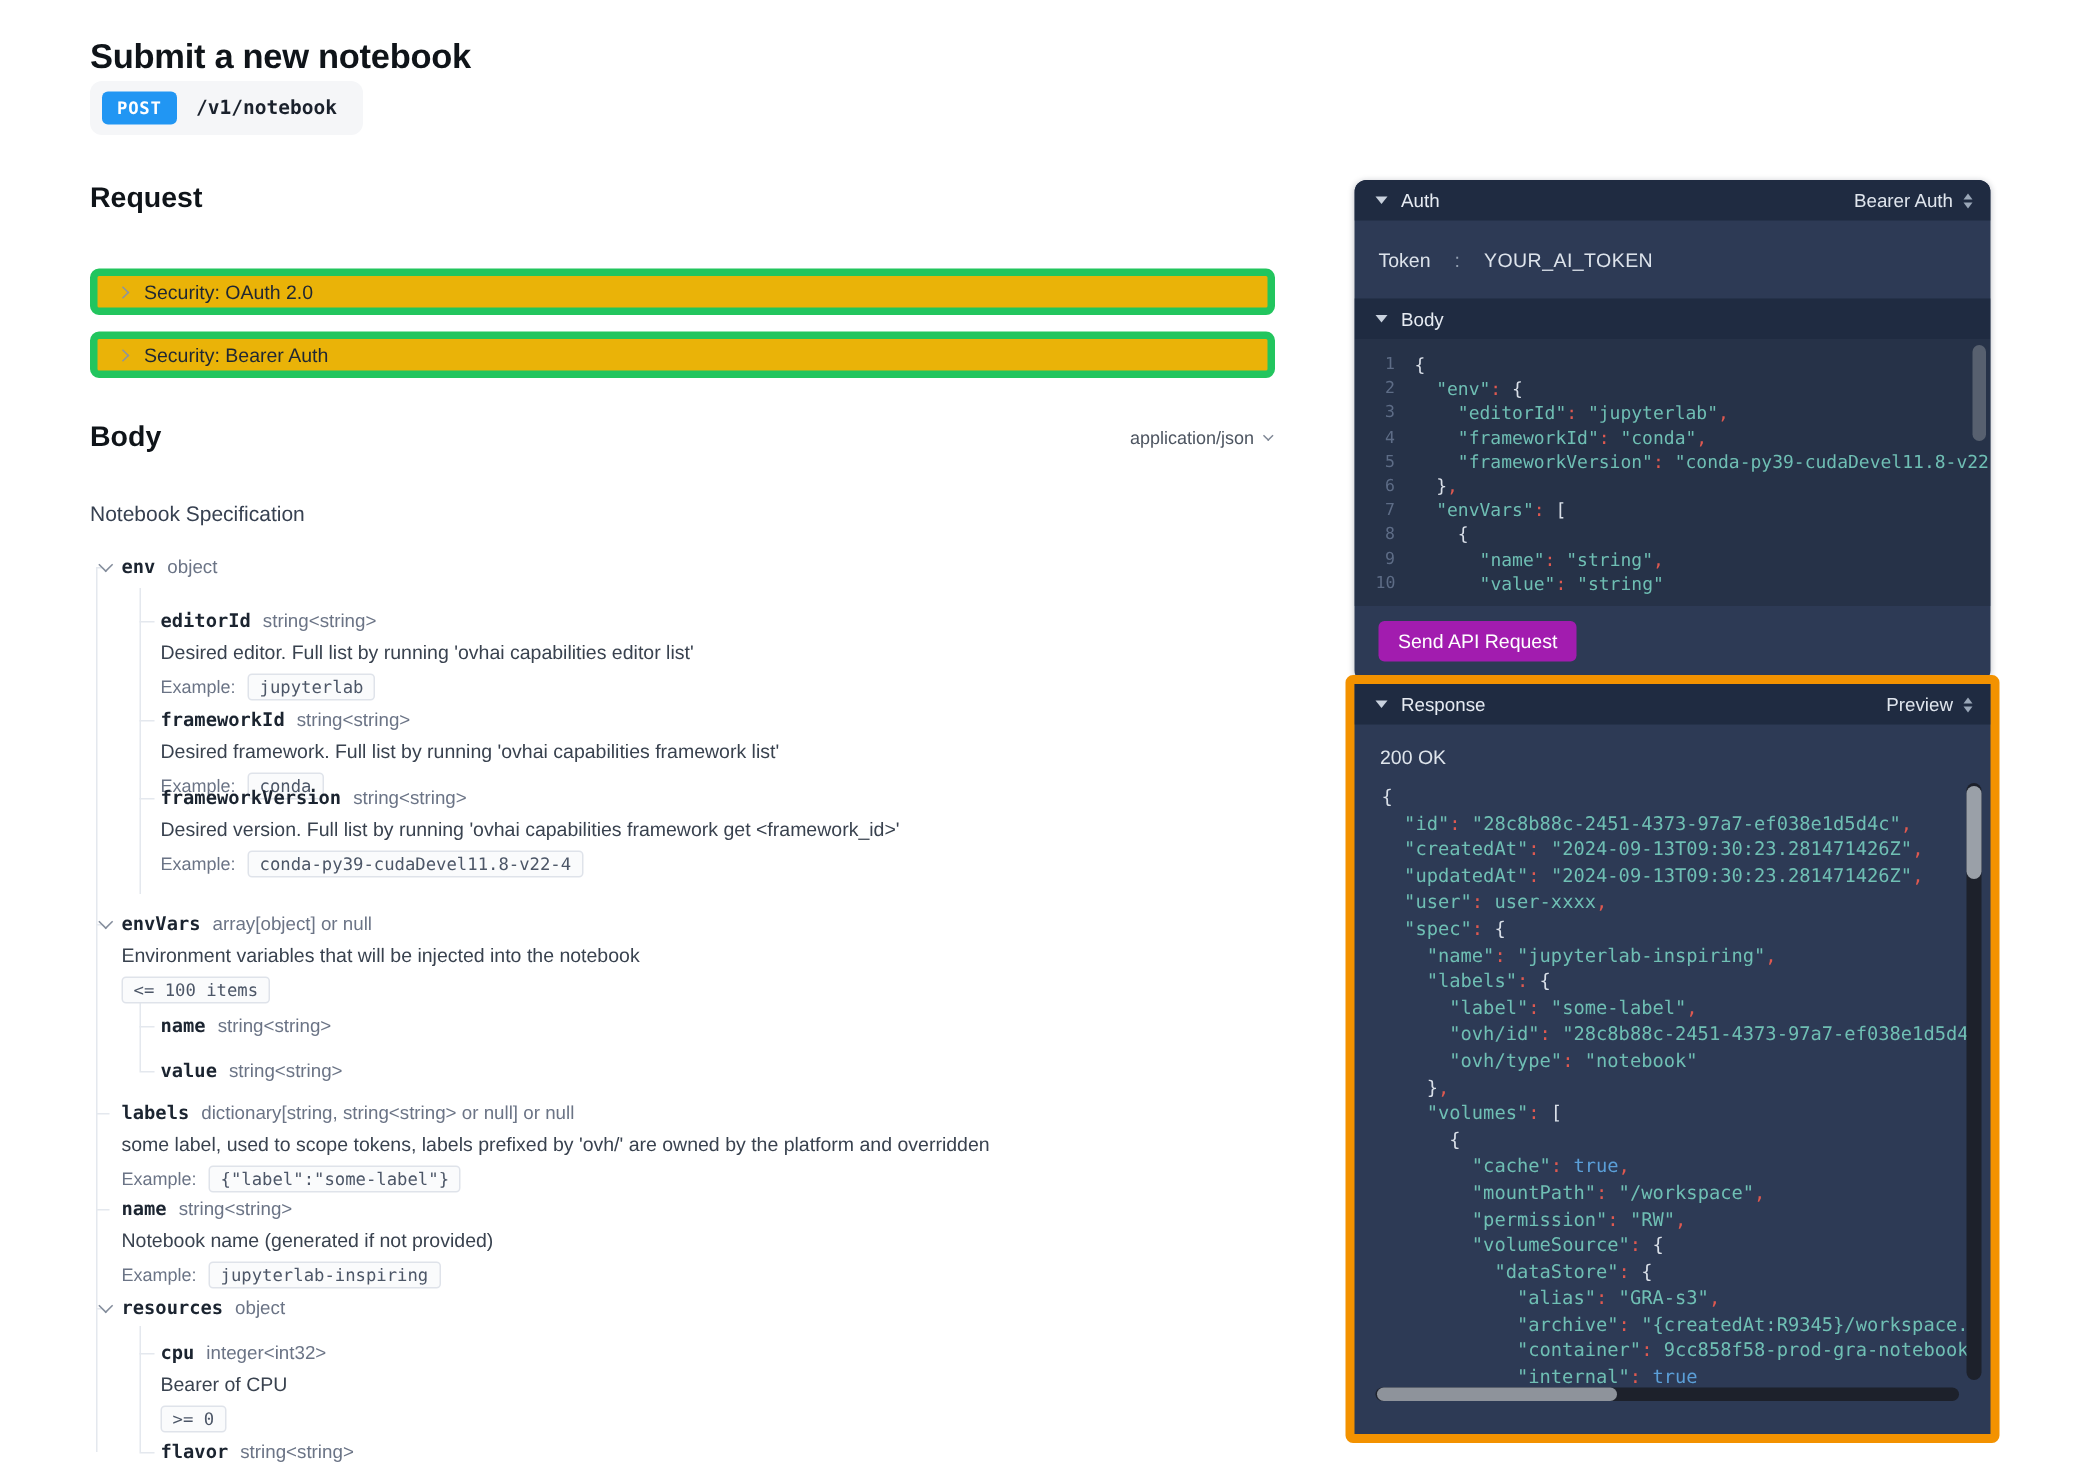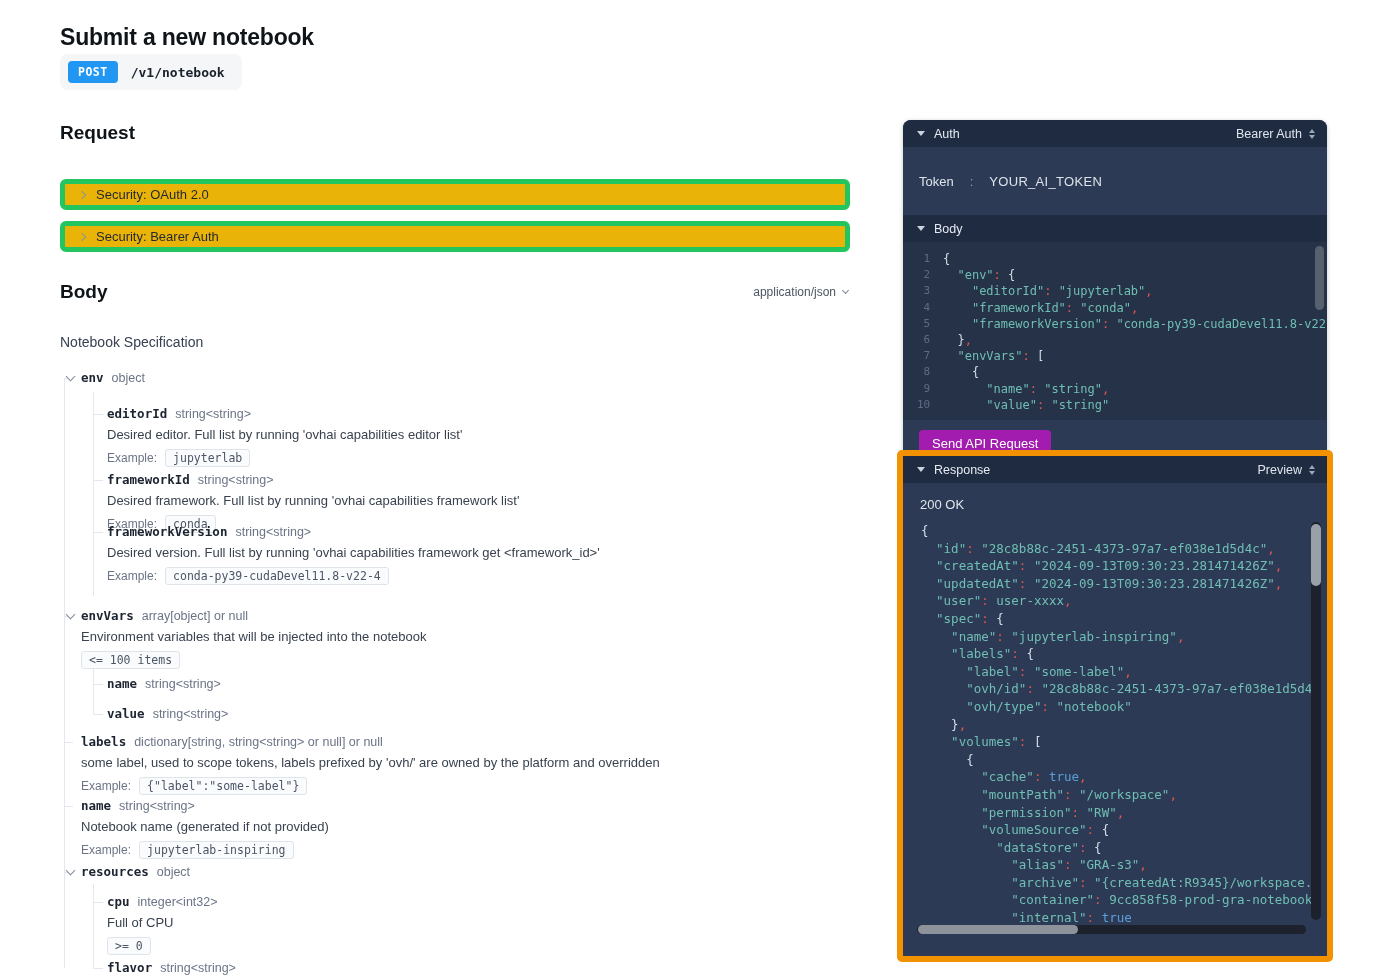--- a/index.html
+++ b/index.html
@@ -54,21 +54,21 @@
                background:#2d3a55; box-shadow:0 1px 4px rgba(15,23,42,.25); }
   .panel-header { height:27px; background:#1f2b41; display:flex; align-items:center; justify-content:space-between;
                   padding:0 12px 0 14px; }
   .ph-left { display:flex; align-items:center; gap:9px; color:#e6ebf2; font-size:12.5px; cursor:pointer; }
   .tri-down { width:0; height:0; border-left:4px solid transparent; border-right:4px solid transparent;
               border-top:5px solid #c9d2de; }
   .ph-right { display:flex; align-items:center; gap:7px; color:#dfe5ed; font-size:12.5px; cursor:pointer; }
   .sort-icon { display:flex; flex-direction:column; gap:2px; }
   .sort-icon i { display:block; width:0; height:0; border-left:3.5px solid transparent; border-right:3.5px solid transparent; }
   .sort-up { border-bottom:4px solid #9aa7b8; } .sort-dn { border-top:4px solid #9aa7b8; }
-  .token-row { height:68px; display:flex; align-items:center; padding:0 16px; font-size:13px; color:#dde3eb; }
+  .token-row { height:52px; display:flex; align-items:center; padding:0 16px; font-size:13px; color:#dde3eb; }
   .token-colon { margin:0 16px; color:#93a0b2; }
   .token-value { letter-spacing:0.3px; }
 
   .code-area { background:#263248; padding:9px 0 7px 0; position:relative; }
   .code-line { display:flex; white-space:pre; font-family:"DejaVu Sans Mono", monospace; font-size:12px; line-height:16.2px; }
   .code-area .code-line { padding-left:14px; }
   .ln { width:26px; text-align:right; padding-right:13px; color:#5d6c86; font-size:11px; flex:none; }
   .tk { color:#6fbfb4; } .ts { color:#6fbfb4; } .tc { color:#df5950; } .tp { color:#d9dfe8; } .tb { color:#5b9fd8; }
   .v-thumb { position:absolute; right:3px; top:4px; width:9px; height:64px; background:#57606f; border-radius:5px; }
   .send-row { padding:10px 16px 14px; }
@@ -223,21 +223,21 @@
         <span class="fname">resources</span>
         <span class="ftype">object</span>
       </div>
     </div>
 
     <div class="field lvl1" style="top:524px;">
       <div class="name-row">
         <span class="fname">cpu</span>
         <span class="ftype">integer&lt;int32&gt;</span>
       </div>
-      <div class="fdesc">Full of CPU</div>
+      <div class="fdesc">Bearer of CPU</div>
       <div class="fex constraint">
         <span class="chip">&gt;= 0</span>
       </div>
     </div>
 
     <div class="field lvl1" style="top:590px;">
       <div class="name-row">
         <span class="fname">flavor</span>
         <span class="ftype">string&lt;string&gt;</span>
       </div>

